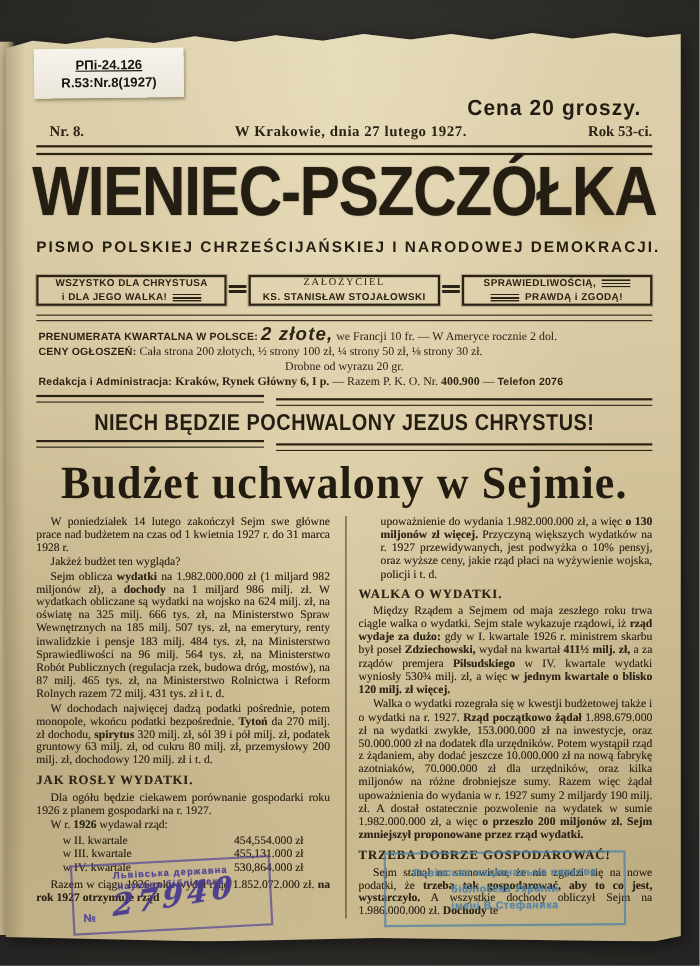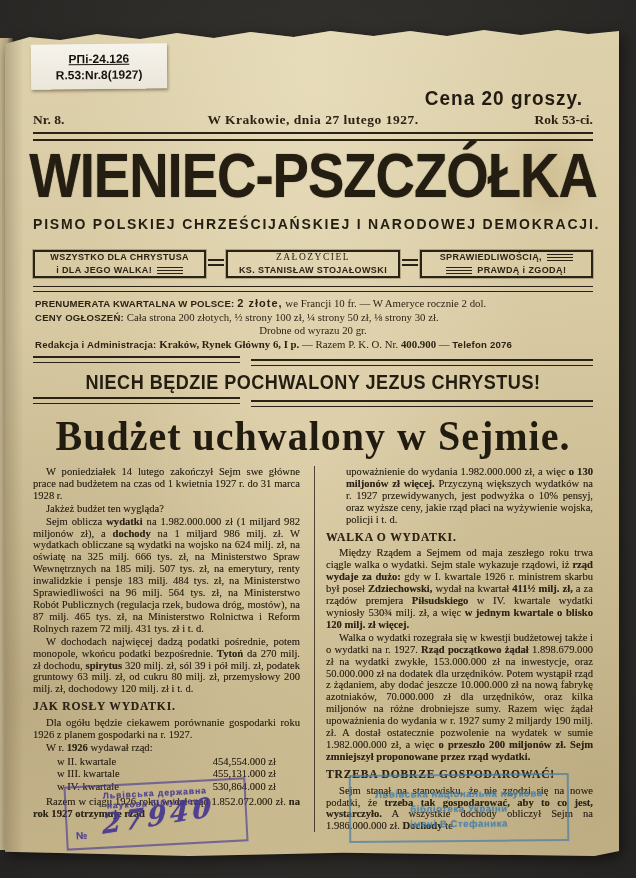--- a/index.html
+++ b/index.html
@@ -40,21 +40,21 @@
     text-align:center;font-family:"Liberation Sans","DejaVu Sans",sans-serif;
     font-weight:700;font-size:12px;line-height:1.35;color:#17140f;
   }
   .label .l1{text-decoration:underline;}
 
   .price{margin-top:48px;text-align:right;padding-right:10px;
     font-family:"Liberation Sans","DejaVu Sans",sans-serif;
     font-weight:700;font-size:19px;letter-spacing:1px;color:#231c12;
     transform:scaleY(1.05);}
   .dateline{display:flex;align-items:baseline;margin-top:2px;font-size:13.5px;font-weight:700;}
-  .dl-issue{width:130px;}
+  .dl-issue{width:130px;margin-left:12px;}
   .dl-place{flex:1;text-align:center;letter-spacing:.5px;}
   .dl-year{width:130px;text-align:right;}
 
   .rule-main{margin-top:4px;height:5px;border-top:2px solid #2a2214;border-bottom:2px solid #2a2214;}
   .rule-thin{height:4px;border-top:1px solid #2a2214;border-bottom:1px solid #2a2214;}
 
   h1.masthead{
     margin:4px 0 0;text-align:center;white-space:nowrap;
     font-family:"Liberation Sans","DejaVu Sans",sans-serif;
     font-weight:700;font-size:52px;letter-spacing:-1px;line-height:62px;
@@ -79,21 +79,21 @@
   .bars{display:inline-block;width:26px;height:7px;
     background:repeating-linear-gradient(180deg,#2a2214 0 1.4px,transparent 1.4px 3px);}
   .connector{width:16px;align-self:center;height:10px;margin:0 2px;
     background:repeating-linear-gradient(180deg,#2a2214 0 2.5px,transparent 2.5px 5px);}
 
   .imprint{padding:5px 2px 3px;font-size:10.8px;line-height:13.5px;}
   .imprint-line{white-space:nowrap;}
   .imprint-line.center{text-align:center;}
   .seg-lead{font-family:"Liberation Sans","DejaVu Sans",sans-serif;font-weight:700;font-size:9.6px;letter-spacing:.2px;}
   .seg-b{font-weight:700;}
-  .seg-bb{font-family:"Liberation Sans","DejaVu Sans",sans-serif;font-weight:700;font-size:11px;letter-spacing:1px;}
+  .seg-bb{font-family:"Liberation Sans","DejaVu Sans",sans-serif;font-weight:700;font-size:17px;letter-spacing:1px;font-style:italic;}
 
   .rule-seg{position:relative;height:9px;margin-top:2px;}
   .rule-seg span{position:absolute;height:4px;border-top:2px solid #2a2214;border-bottom:1px solid #2a2214;}
   .rule-seg .sa{left:0;width:37%;top:0;}
   .rule-seg .sb{left:39%;right:0;top:3px;}
 
   .motto{
     margin:6px 0 4px;text-align:center;
     font-family:"Liberation Sans","DejaVu Sans",sans-serif;
     font-weight:700;font-size:19px;letter-spacing:.5px;color:#241d12;

